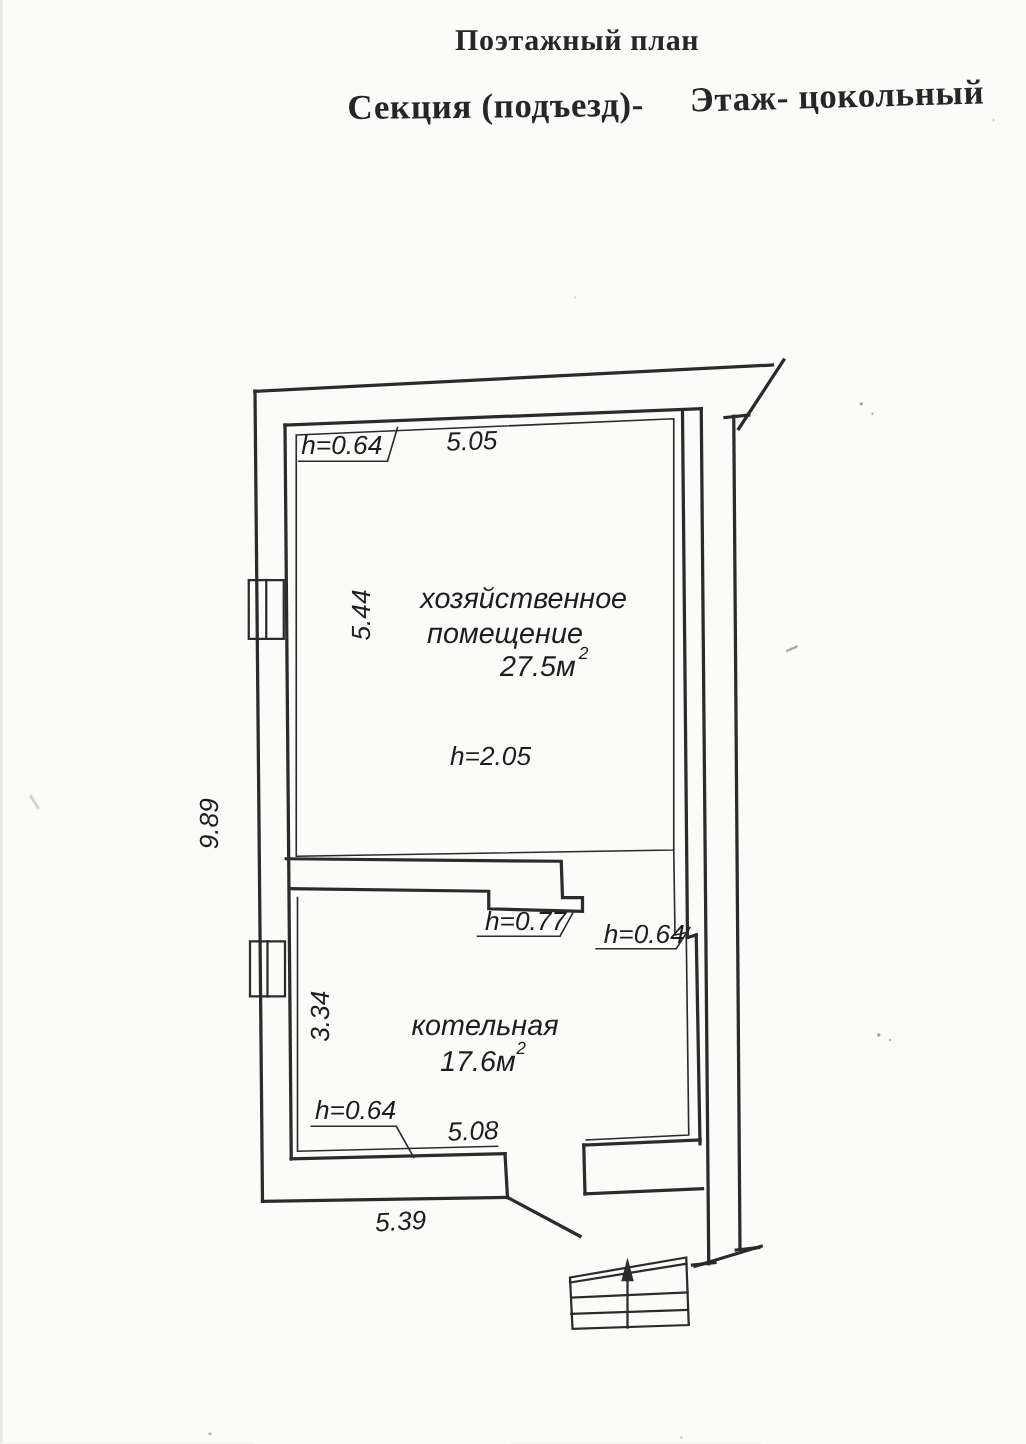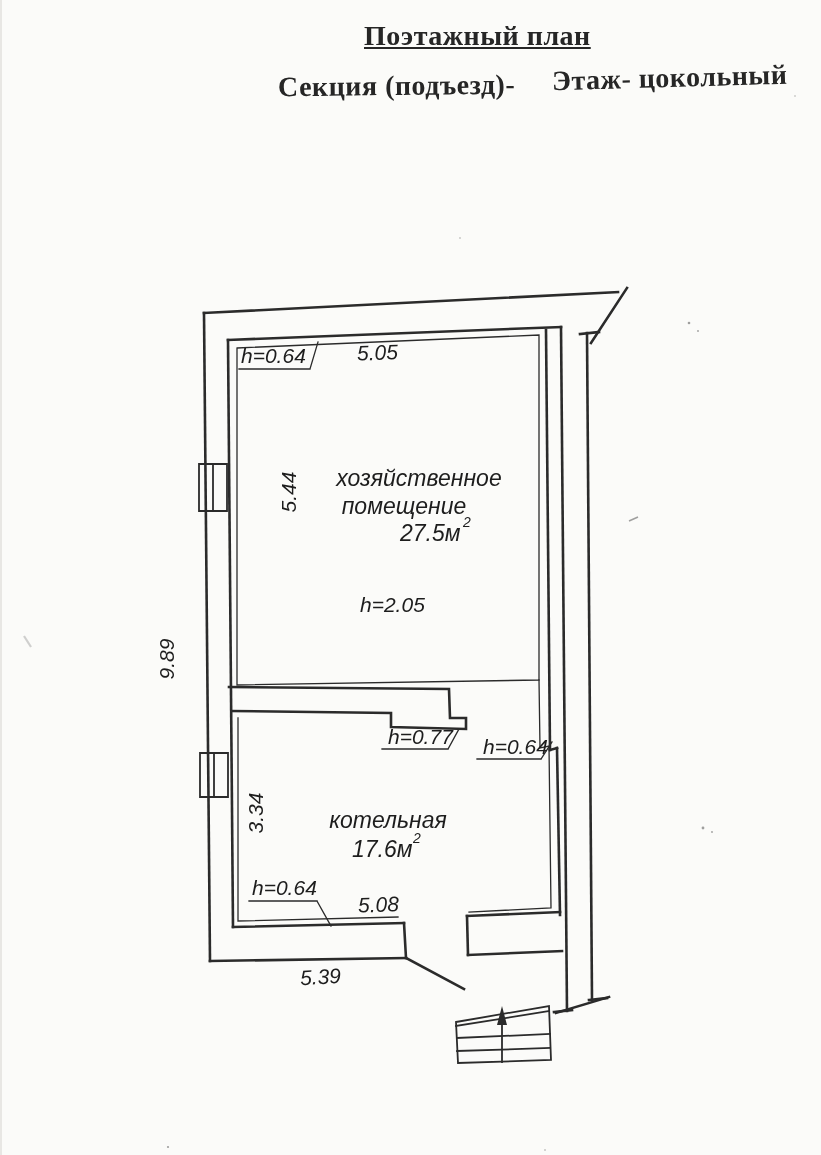--- a/index.html
+++ b/index.html
@@ -13,21 +13,21 @@
     font-family:"Liberation Serif", serif;
     color:#1f1f1f;
   }
   .hdr{
     position:absolute;
     white-space:nowrap;
     font-weight:600;
     letter-spacing:.5px;
     color:#262626;
   }
-  .hdr-title{left:364px;top:20px;font-size:28px;text-decoration:underline;}
+  .hdr-title{left:364px;top:20px;font-size:24px;}
   .hdr-section{left:278px;top:70px;font-size:28px;transform:rotate(-0.6deg);}
   .hdr-floor{left:552px;top:62px;font-size:28px;transform:rotate(-1.6deg);}
   svg{position:absolute;left:0;top:0;}
   .w{stroke:#2b2b2b;stroke-width:2.6;fill:none;stroke-linecap:square;stroke-linejoin:miter;}
   .m{stroke:#2b2b2b;stroke-width:1.8;fill:none;stroke-linecap:square;}
   .t{stroke:#2b2b2b;stroke-width:1.3;fill:none;stroke-linecap:square;}
   .lbl{
     font-family:"Liberation Sans", sans-serif;
     font-style:italic;
     fill:#1d1d1d;

